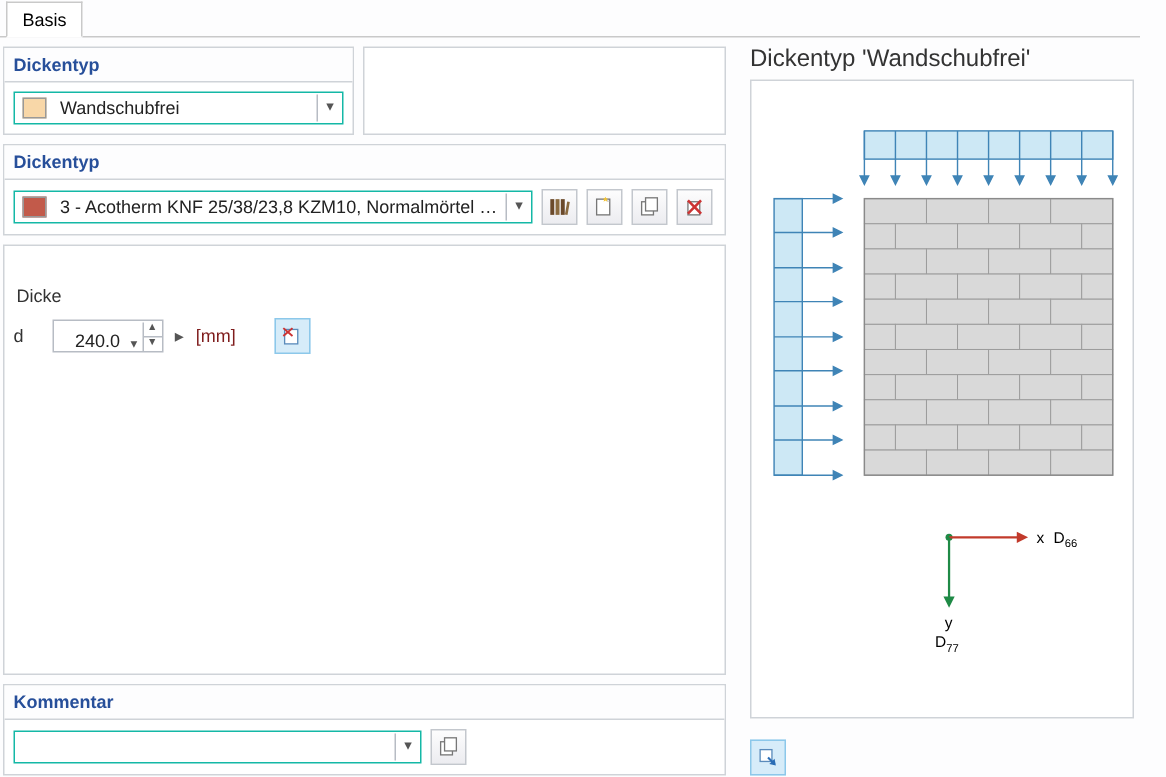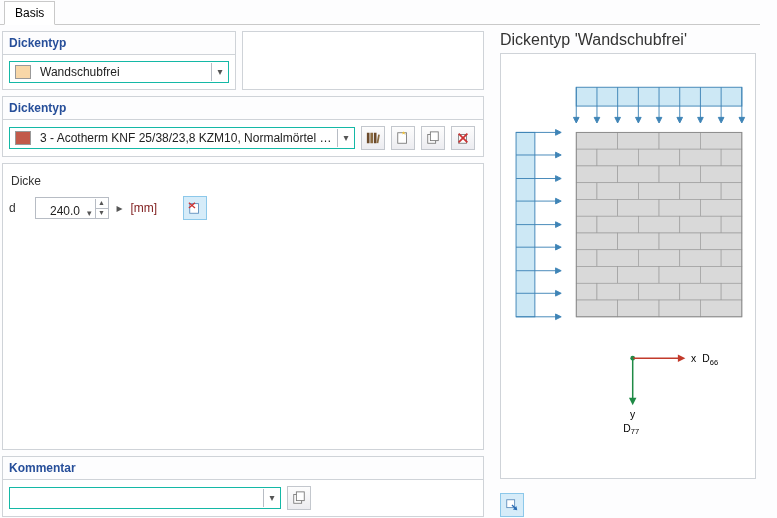--- a/index.html
+++ b/index.html
@@ -97,21 +97,21 @@
                 <rect x="3" y="4" width="9" height="10" fill="#fff" stroke="#777"></rect>
                 <line x1="3" y1="3" x2="13" y2="13" stroke="#c33" stroke-width="2"></line>
                 <line x1="13" y1="3" x2="3" y2="13" stroke="#c33" stroke-width="2"></line>
               </svg>
             </span>
         </div>
       </div>
 
       <div class="panel eigens">
         <div class="panel-b">
-          <div class="lbl" style="margin:4px 0 8px 2px;">Dicke</div>
+          <div class="lbl" style="margin:20px 0 8px 2px;">Dicke</div>
           <div class="row">
             <span style="width:20px;" class="lbl">d</span>
             <span class="spin">
               <span class="val">240.0</span>
               <span class="ar" style="border:none;padding:0 3px;font-size:9px;color:#555;">▾</span>
               <span class="sar">
                   <span class="sb">▲</span>
                   <span class="sb" style="border-top:1px solid #b7bcc4;">▼</span>
                 </span>
             </span>

